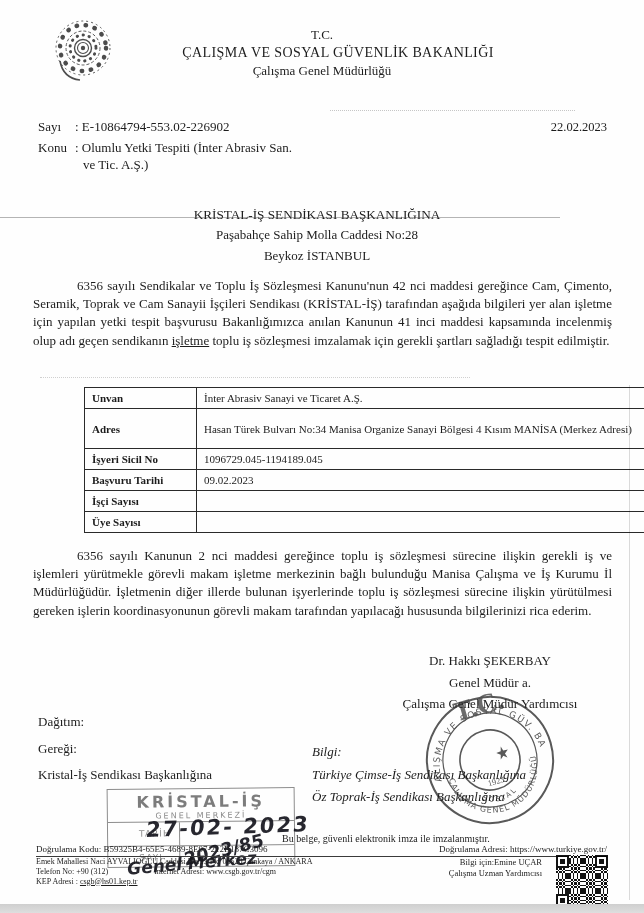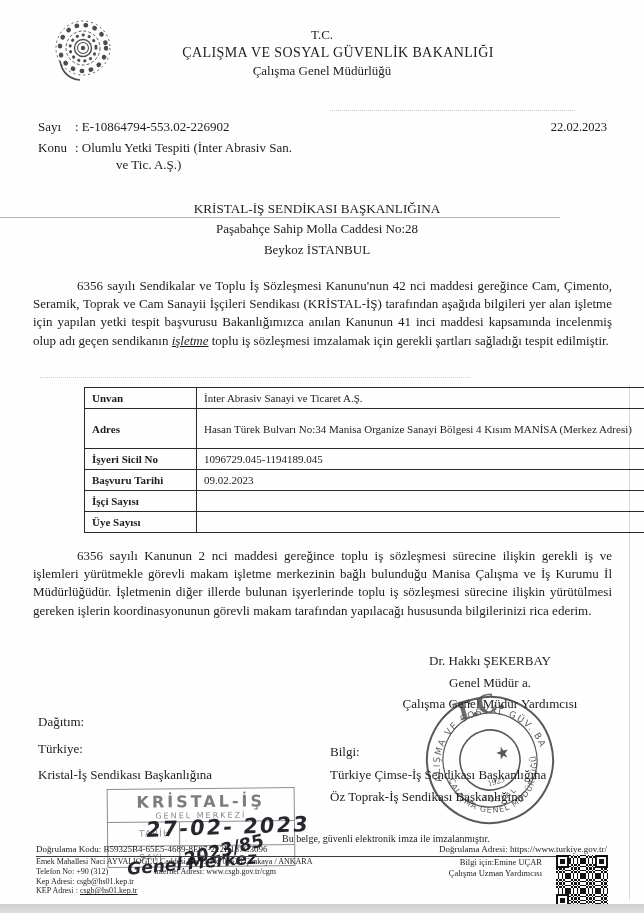--- a/index.html
+++ b/index.html
@@ -14,44 +14,44 @@
   .letterhead { position:absolute; left:0; right:0; top:26px; text-align:center; line-height:1.35; }
   .lh-tc { font-size:13px; }
   .lh-ministry { font-size:14px; letter-spacing:.4px;padding-left:32px; }
   .lh-directorate { font-size:13px; }
   
   .meta { position:absolute; left:38px; top:119px; width:569px; }
   .meta-row { display:flex; line-height:1.25; }
   .m-lbl { width:37px; flex:none; }
   .m-val { white-space:pre-wrap; }
   .konu-row { margin-top:5px; }
-  .k2 { padding-left:8px;margin-left:33px; }
+  .k2 { padding-left:8px; }
   .doc-date { position:absolute; right:0; top:1px; font-size:12.5px; }
   
   .recipient { position:absolute; left:0; right:10px; top:199px; text-align:center; line-height:1.55; }
-  .recipient .r1 { font-size:13.2px; }
+  .recipient .r1 { font-size:13.2px;margin-top:6px; }
   
   .para { position:absolute; left:33px; width:579px; text-align:justify; text-indent:44px; line-height:18.2px; font-size:13px; }
   .para1 { top:277px; }
   .para2 { top:547px; }
-  .u { text-decoration:underline;font-style:italic; }
+  .u { text-decoration:underline; }
   
   .info-table { position:absolute; left:84px; top:387px; width:580px; border-collapse:collapse; font-size:11px; }
   .info-table td { border:1px solid #2a2a2a; padding:1px 7px; vertical-align:middle; }
   .info-table td.lbl { width:112px; font-weight:700; }
   .info-table td.val { text-align:left; }
   .info-table tr.tall td { height:40px; }
   .info-table tr td { height:21px; }
   
   .sig { position:absolute; left:352px; top:650px; width:276px; text-align:center; line-height:21.5px; }
   
   .seal { position:absolute; left:414px; top:684px; width:152px; height:152px; opacity:.78; transform:rotate(-16deg); }
   
   .dagitim { position:absolute; left:38px; top:709px; line-height:26.5px; }
-  .bilgi { position:absolute; left:330px; top:741px; line-height:22.5px; }
+  .bilgi { position:absolute; left:312px; top:741px; line-height:22.5px;font-style:italic; }
   
   .stamp { position:absolute; left:107px; top:788px; width:188px; border:1.5px solid #8d8d8d; background:transparent; transform:rotate(-.6deg); }
   .stamp-head { padding:3px 2px 1px; text-align:center; }
   .stamp-title { font-family:"DejaVu Sans", sans-serif; font-weight:700; font-size:16px; letter-spacing:3px; color:#6f6f6f; opacity:.9; }
   .stamp-sub { font-family:"DejaVu Sans", sans-serif; font-size:8px; letter-spacing:2px; color:#8a8a8a; }
   .stamp-row { display:flex; border-top:1px solid #8d8d8d; height:24px; }
   .stamp-row .s-lbl { width:44px; flex:none; border-right:1px solid #8d8d8d; font-family:"DejaVu Sans", sans-serif; font-size:9px; color:#8f8f8f; padding:6px 3px 0; letter-spacing:1px;margin-left:28px; }
   .stamp-row.sayi-row { height:21px; }
   
   .hw { position:absolute; font-family:"DejaVu Sans", sans-serif; font-weight:700; color:#15151e; opacity:.92; white-space:nowrap; }
@@ -177,21 +177,21 @@
     <polygon points="90,66 91.3,70.6 96,70.9 92.2,73.8 93.5,78.4 90,75.6 86.5,78.4 87.8,73.8 84,70.9 88.7,70.6" fill="#2b2b2b"></polygon>
     <text x="76" y="101" text-anchor="middle" font-size="8.5" font-family="Liberation Serif, serif" fill="#2b2b2b">1923</text>
     <text font-size="9" font-family="DejaVu Sans, sans-serif" fill="#2b2b2b" letter-spacing="1.5"><textPath href="#arcTop" startOffset="50%" text-anchor="middle">ÇALIŞMA VE SOSYAL GÜV. BAK.</textPath></text>
     <text font-size="8" font-family="DejaVu Sans, sans-serif" fill="#2b2b2b" letter-spacing="1"><textPath href="#arcBottom" startOffset="50%" text-anchor="middle">ÇALIŞMA GENEL MÜDÜRLÜĞÜ</textPath></text>
     <text font-size="7" font-family="DejaVu Sans, sans-serif" fill="#2b2b2b" letter-spacing="2"><textPath href="#arcInner" startOffset="50%" text-anchor="middle">SOSYAL</textPath></text>
     <text x="80" y="30" text-anchor="middle" font-size="28" font-weight="bold" font-family="Liberation Serif, serif" fill="#222" opacity=".85">T.C.</text>
   </svg>
 
   <div class="dagitim">
     <div>Dağıtım:</div>
-    <div>Türkiye:</div>
+    <div>Gereği:</div>
     <div>Kristal-İş Sendikası Başkanlığına</div>
   </div>
 
   <div class="bilgi">
     <div>Bilgi:</div>
     <div>Türkiye Çimse-İş Sendikası Başkanlığına</div>
     <div>Öz Toprak-İş Sendikası Başkanlığına</div>
   </div>
 
   <div class="stamp">
@@ -211,21 +211,20 @@
   <div class="hw hw-scrawl">Genel Merkez</div>
 
   <div class="esign-note">Bu belge, güvenli elektronik imza ile imzalanmıştır.</div>
   <div class="verify-row">
     <span>Doğrulama Kodu: B59325B4-65E5-4689-8E97-212B187C3096</span>
     <span>Doğrulama Adresi: https://www.turkiye.gov.tr/</span>
   </div>
   <div class="footer-left">
     <div>Emek Mahallesi Naci AYVALIOĞLU Caddesi No:13 Pk: 06520 Çankaya / ANKARA</div>
     <div><span>Telefon No: +90 (312)</span><span class="gap"></span><span>İnternet Adresi: www.csgb.gov.tr/cgm</span></div>
-    <div><span>Kep Adresi:</span> <span>csgb@hs01.kep.tr</span></div>
     <div><span>KEP Adresi :</span> <span class="kep-underline">csgb@hs01.kep.tr</span></div>
   </div>
   <div class="footer-right">
     <div>Bilgi için:Emine UÇAR</div>
     <div>Çalışma Uzman Yardımcısı</div>
   </div>
   <div class="qr">
     <div class="f tl"></div>
     <div class="f tr"></div>
     <div class="f bl"></div>

